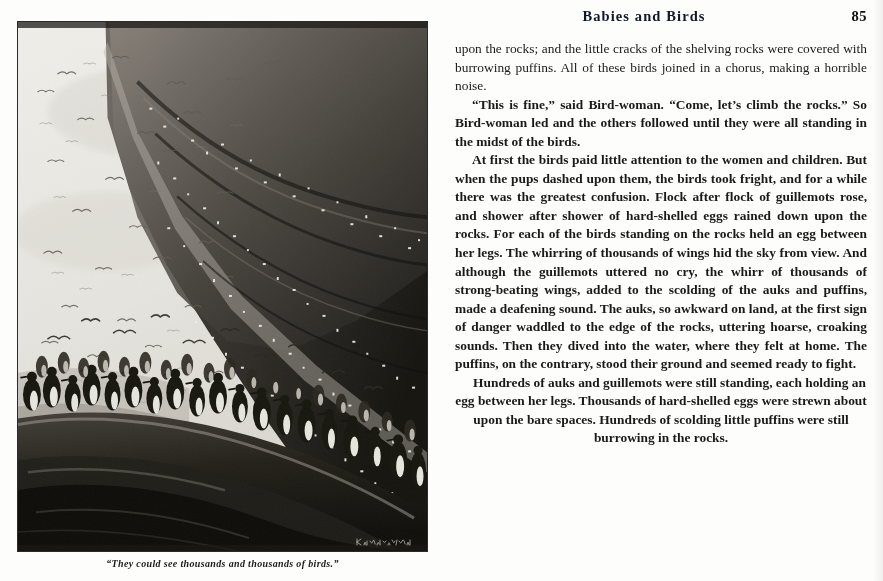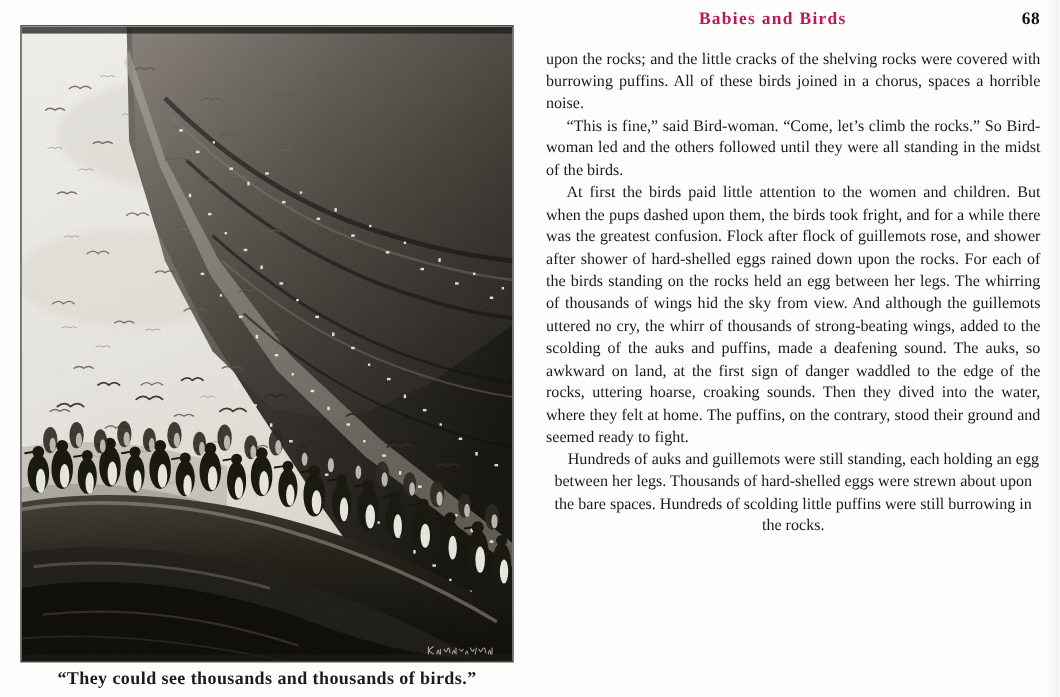--- a/index.html
+++ b/index.html
@@ -49,22 +49,23 @@
   }
   .plate-signature svg { display:block; width:100%; height:100%; }
 
   .caption {
     position: absolute;
     left: 17px;
     top: 558px;
     width: 411px;
     text-align: center;
     font-family: "Liberation Serif", serif;
+    font-style: italic;
     font-weight: bold;
-    font-size: 15px;
+    font-size: 10px;
     letter-spacing: .35px;
     color: #1c1c1c;
     white-space: nowrap;
   }
 
   
   .textcol {
     position: absolute;
     left: 455px;
     top: 8px;
@@ -77,21 +78,21 @@
   }
   .runhead-title {
     position: absolute;
     left: 0;
     right: 0;
     top: 0;
     text-align: center;
     font-weight: bold;
     font-size: 14.5px;
     letter-spacing: 1.1px;
-    color: #be185d;
+    color: #0f172a;
     padding-right: 34px;
     box-sizing: border-box;
   }
   .runhead-folio {
     position: absolute;
     right: 0;
     top: 0;
     font-weight: bold;
     font-size: 14.5px;
     letter-spacing: .5px;
@@ -100,21 +101,21 @@
   .body p {
     margin: 0;
     font-size: 13.4px;
     line-height: 18.55px;
     text-align: justify;
     text-justify: inter-word;
     color: #1a1a1a;
     -webkit-hyphens: none;
     hyphens: none;
   }
-  .body p.indent { text-indent: 17px; }
+  .body p.indent { text-indent: 17px; font-weight: bold; }
   .body p.last { text-align: center; }
 
   
   .scan-edge {
     position: absolute;
     right: 0; top: 0;
     width: 10px; height: 581px;
     background: linear-gradient(to right, rgba(0,0,0,0), rgba(120,115,105,.10));
     pointer-events: none;
   }
@@ -499,25 +500,25 @@
         </g>
       </svg>
     </div>
   </div>
 
   <div class="caption">“They could see thousands and thousands of birds.”</div>
 
   <div class="textcol">
     <div class="runhead">
       <div class="runhead-title">Babies and Birds</div>
-      <div class="runhead-folio">68</div>
+      <div class="runhead-folio">85</div>
     </div>
 
     <div class="body">
-      <p>upon the rocks; and the little cracks of the shelving rocks were covered with burrowing puffins. All of these birds joined in a chorus, spaces a horrible noise.</p>
+      <p>upon the rocks; and the little cracks of the shelving rocks were covered with burrowing puffins. All of these birds joined in a chorus, making a horrible noise.</p>
       <p class="indent">“This is fine,” said Bird-woman. “Come, let’s climb the rocks.” So Bird-woman led and the others followed until they were all standing in the midst of the birds.</p>
       <p class="indent">At first the birds paid little attention to the women and children. But when the pups dashed upon them, the birds took fright, and for a while there was the greatest confusion. Flock after flock of guillemots rose, and shower after shower of hard-shelled eggs rained down upon the rocks. For each of the birds standing on the rocks held an egg between her legs. The whirring of thousands of wings hid the sky from view. And although the guillemots uttered no cry, the whirr of thousands of strong-beating wings, added to the scolding of the auks and puffins, made a deafening sound. The auks, so awkward on land, at the first sign of danger waddled to the edge of the rocks, uttering hoarse, croaking sounds. Then they dived into the water, where they felt at home. The puffins, on the contrary, stood their ground and seemed ready to fight.</p>
       <p class="indent last">Hundreds of auks and guillemots were still standing, each holding an egg between her legs. Thousands of hard-shelled eggs were strewn about upon the bare spaces. Hundreds of scolding little puffins were still burrowing in the rocks.</p>
     </div>
   </div>
 
   <div class="scan-edge"></div>
 </div>
 
 </body></html>

